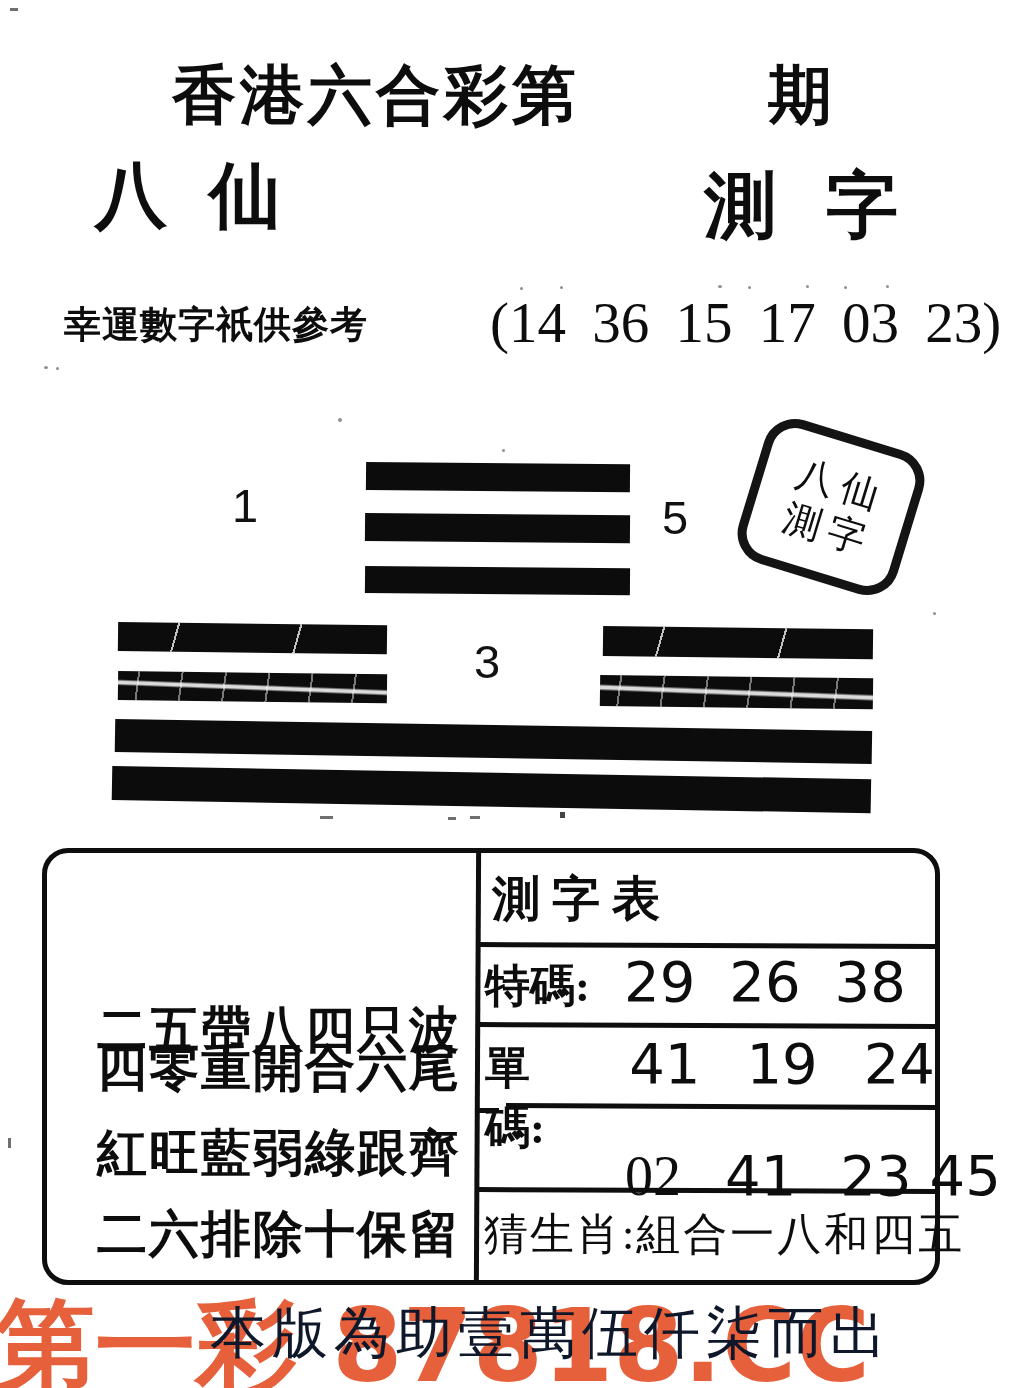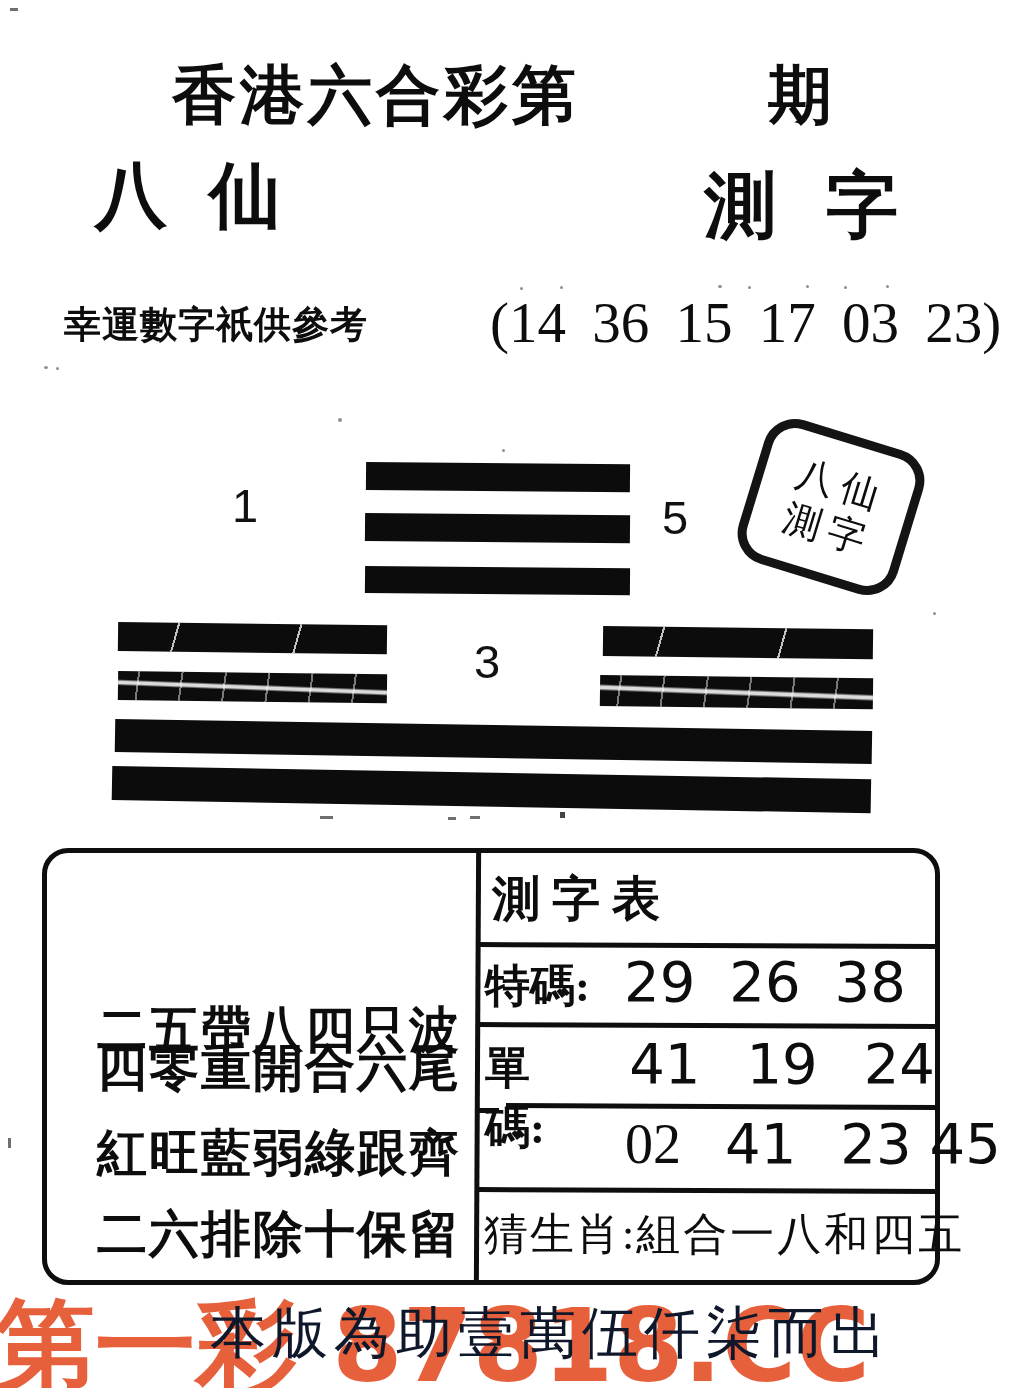--- a/index.html
+++ b/index.html
@@ -54,21 +54,21 @@
   .cell-header{left:445px;top:14px;font-size:48px;font-weight:bold;letter-spacing:12px;}
   .num-row{position:absolute;display:flex;align-items:baseline;}
   .row-label{font-size:45px;font-weight:bold;}
   .num{font-family:"DejaVu Sans",sans-serif;font-size:56px;}
   .special-row{left:438px;top:96px;}
   .single-row{left:438px;top:178px;}
   .extra-row{left:566px;top:258px;}
   .special-row .num{margin-left:34px;} .special-row .num:first-of-type{margin-left:14px;}
   .single-row .num{margin-left:46px;} .single-row .num:first-of-type{margin-left:16px;}
   .extra-row .num{margin-left:44px;} .extra-row .num:first-of-type{margin-left:12px;font-family:Liberation Serif, serif;}
-  .extra-row .num:last-of-type{margin-left:18px;}
+  .extra-row .num:last-of-type{margin-left:18px;margin-top:32px;}
   .zodiac-row{left:437px;top:352px;font-size:44px;font-weight:normal;}
   .zodiac-row .zl{letter-spacing:2px;} .zodiac-row .zv{letter-spacing:3px;}
 
   
   .footer-note{left:210px;top:1296px;font-size:56px;letter-spacing:6px;color:#0f172a;z-index:2;}
   .watermark{left:-6px;top:1280px;font-family:"DejaVu Sans",sans-serif;font-weight:bold;
              font-size:101px;color:#e7603c;letter-spacing:0px;z-index:1;}
 
   
   .dot{position:absolute;background:#8f8f8f;border-radius:50%;}

